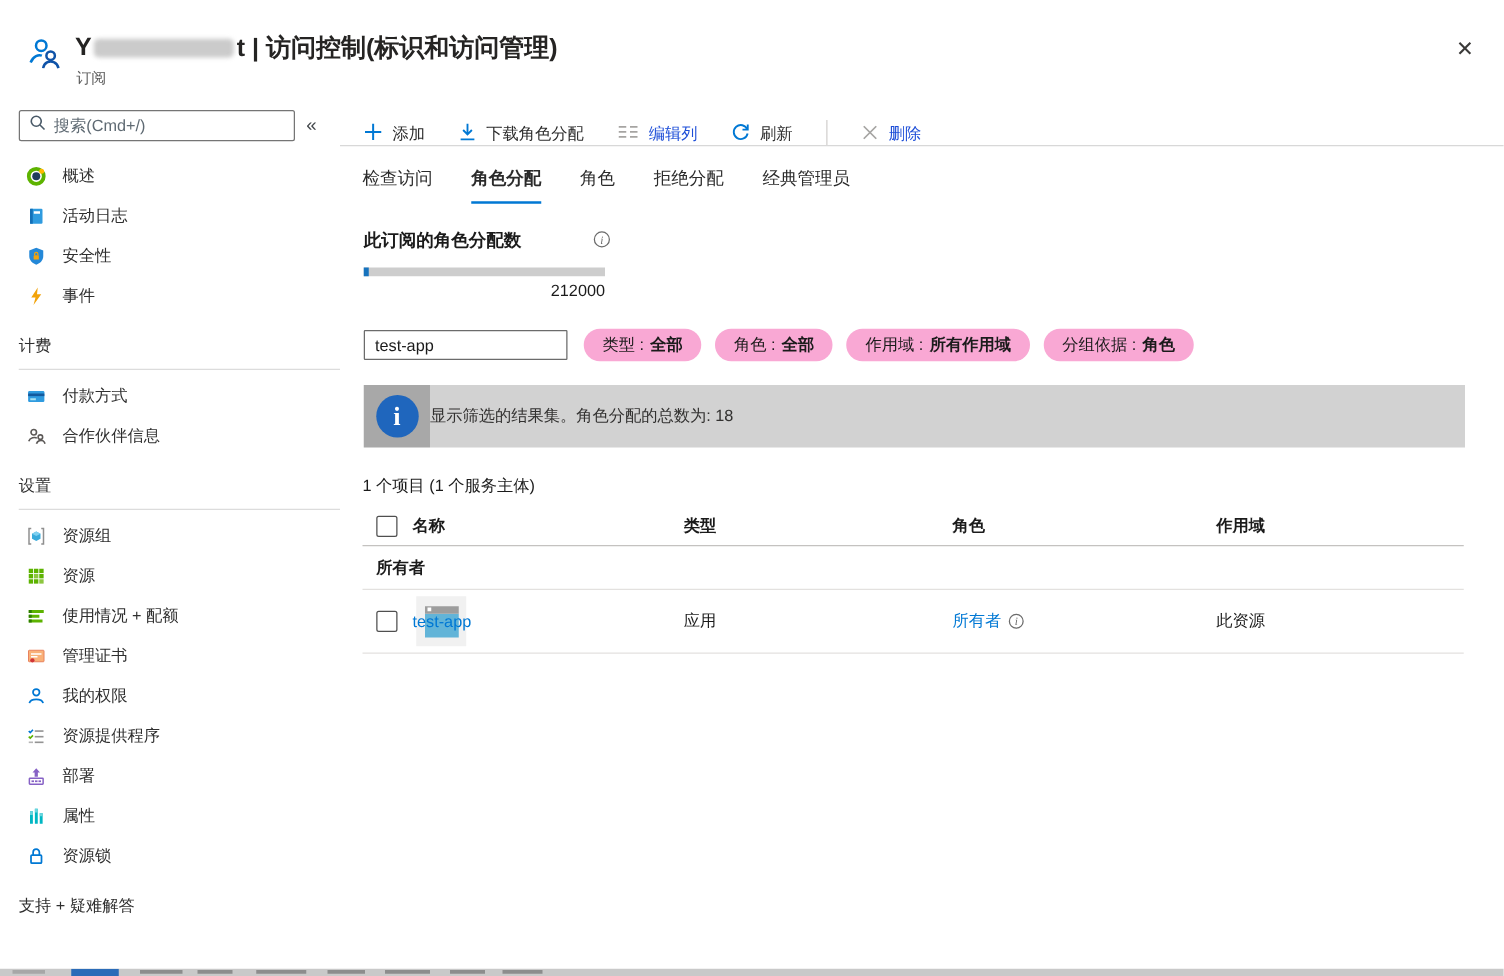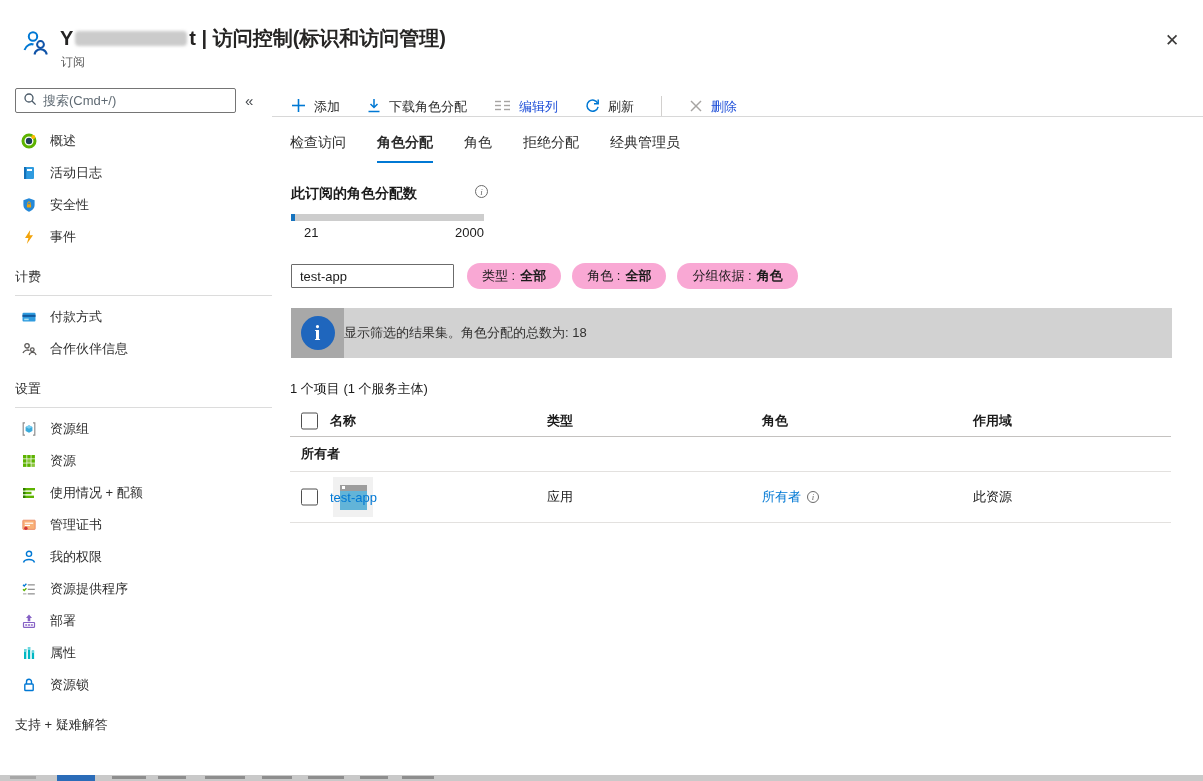--- a/index.html
+++ b/index.html
@@ -37,21 +37,21 @@
   .tabs { display:flex; gap:31px; padding-left:18px; margin-top:17px; font-size:14px; }
   .tab { padding-bottom:9px; color:#2b2b2b; cursor:pointer; }
   .tab.active { font-weight:700; border-bottom:2.5px solid #0078d4; }
 
   .count-row { position:relative; margin:21px 0 0 19px; width:220px; height:18px; }
   .count-label { font-size:14px; font-weight:700; color:#1b1b1b; }
   .info-circle { position:absolute; top:0; width:13px; height:13px; border:1px solid #6b6b6b; border-radius:50%; color:#6b6b6b; font-size:9px; line-height:12px; text-align:center; font-family:"Liberation Serif","DejaVu Serif",serif; font-style:italic; }
   .count-row .info-circle { left:184px; top:1px; }
   .progress-track { margin:12px 0 0 19px; width:193px; height:7px; background:#cdcdcd; position:relative; }
   .progress-fill { position:absolute; left:0; top:0; bottom:0; background:#1673be; min-width:4px; }
-  .progress-numbers { margin-left:19px; width:193px; display:flex; justify-content:space-between; padding-left:13px; font-size:13px; color:#1b1b1b; margin-top:4px; }
+  .progress-numbers { margin-left:19px; width:193px; display:flex; justify-content:flex-end; padding-left:13px; font-size:13px; color:#1b1b1b; margin-top:4px; }
 
   .filter-row { display:flex; align-items:center; margin:23px 0 0 19px; gap:11px; }
   .filter-input { width:163px; height:24px; border:1px solid #6b6b6b; border-radius:1px; font-size:13px; padding:0 8px; color:#1b1b1b; font-family:inherit; outline:none; background:#fff; }
   .pill { background:#f9a8d4; border-radius:13px; height:26px; display:flex; align-items:center; padding:0 15px; font-size:13px; color:#1b1b1b; gap:5px; cursor:pointer; white-space:nowrap; }
   .pill:first-of-type { margin-left:2px; }
   .pill b { font-weight:700; }
 
   .banner { margin:19px 0 0 19px; width:881px; height:50px; display:flex; }
   .banner-iconbox { width:53px; background:#a8a8a8; display:flex; align-items:center; justify-content:center; flex:none; }
   .banner-i { width:34px; height:34px; border-radius:50%; background:#1f66bd; color:#fff; font-size:21px; font-weight:700; display:flex; align-items:center; justify-content:center; font-family:"Liberation Serif","DejaVu Serif",serif; }
@@ -379,20 +379,24 @@
       <input class="filter-input" type="text" value="test-app" style="">
       <div class="pill">
           <span>类型 :</span>
           <b>全部</b>
         </div>
       <div class="pill">
           <span>角色 :</span>
           <b>全部</b>
         </div>
       <div class="pill">
+          <span>作用域 :</span>
+          <b>所有作用域</b>
+        </div>
+      <div class="pill">
           <span>分组依据 :</span>
           <b>角色</b>
         </div>
     </div>
 
     <div class="banner">
       <div class="banner-iconbox">
         <div class="banner-i">i</div>
       </div>
       <div class="banner-body">显示筛选的结果集。角色分配的总数为: 18</div>

